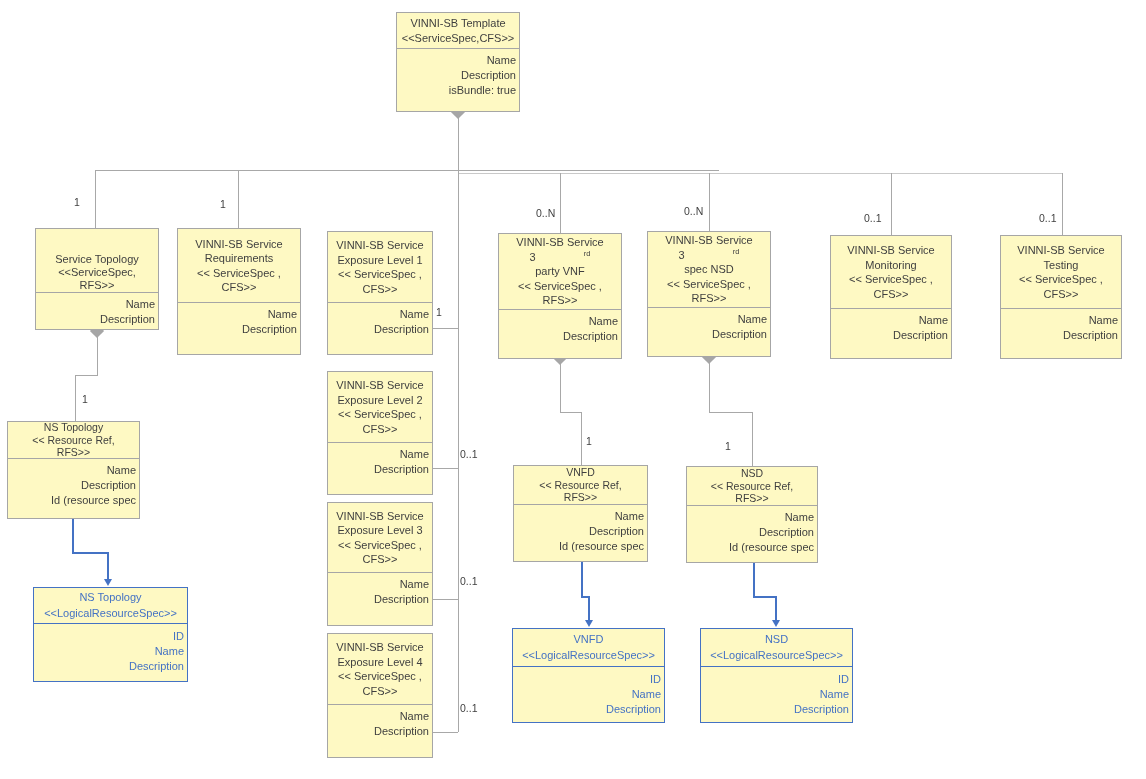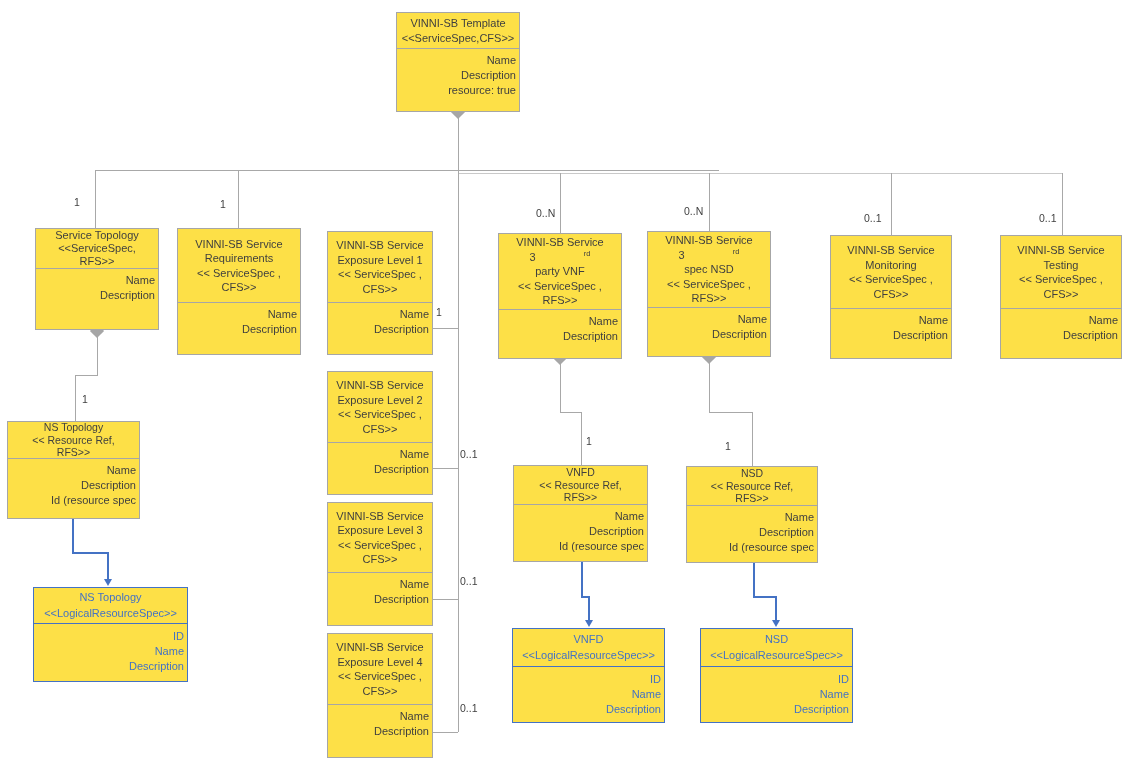--- a/index.html
+++ b/index.html
@@ -1,20 +1,20 @@
 <!DOCTYPE html>
 <html><head>
 <meta charset="utf-8">
 <style>
   html,body{margin:0;padding:0;background:#ffffff;}
   #canvas{position:relative;width:1146px;height:779px;background:#ffffff;overflow:hidden;
           font-family:"Liberation Sans", sans-serif;}
 
   
-  .cbox{position:absolute;background:#fde047;border:1px solid #a6a6a6;box-sizing:border-box;
+  .cbox{position:absolute;background:#fef9c3;border:1px solid #a6a6a6;box-sizing:border-box;
         color:#3f3f3f;font-size:11px;display:flex;flex-direction:column;}
   .cbox .title{display:flex;flex-direction:column;justify-content:center;text-align:center;
         border-bottom:1px solid #a6a6a6;line-height:14.5px;white-space:pre-line;flex:0 0 auto;
         padding:1px 2px;box-sizing:border-box;}
   .cbox .attrs{padding:4px 3px 0 8px;line-height:15px;text-align:right;}
   .cbox.tight .title{line-height:12.5px;font-size:10.5px;}
   .cbox.blue{border:1.5px solid #4472c4;color:#4472c4;}
   .cbox.blue .title{border-bottom:1.5px solid #4472c4;line-height:15.5px;}
   .cbox.blue .attrs{padding-top:5px;}
   sup{font-size:7.5px;line-height:0;margin-left:48px;}
@@ -90,26 +90,26 @@
   <span class="mult" style="left:725px;top:440px;">1</span>
 
   <div class="cbox" style="left:396px;top:12px;width:124px;height:100px;">
     <div class="title" style="height:36px;">
       <div>VINNI-SB Template</div>
       <div>&lt;&lt;ServiceSpec,CFS&gt;&gt;</div>
     </div>
     <div class="attrs">
       <div>Name</div>
       <div>Description</div>
-      <div>resource: true</div>
+      <div>isBundle: true</div>
     </div>
   </div>
 
   <div class="cbox" style="left:35px;top:228px;width:124px;height:102px;">
-    <div class="title" style="height:40px;line-height:13px;">
+    <div class="title" style="height:40px;line-height:13px;margin-top:24px;">
       <div>Service Topology</div>
       <div>&lt;&lt;ServiceSpec,
 RFS&gt;&gt;</div>
     </div>
     <div class="attrs">
       <div>Name</div>
       <div>Description</div>
     </div>
   </div>
 

